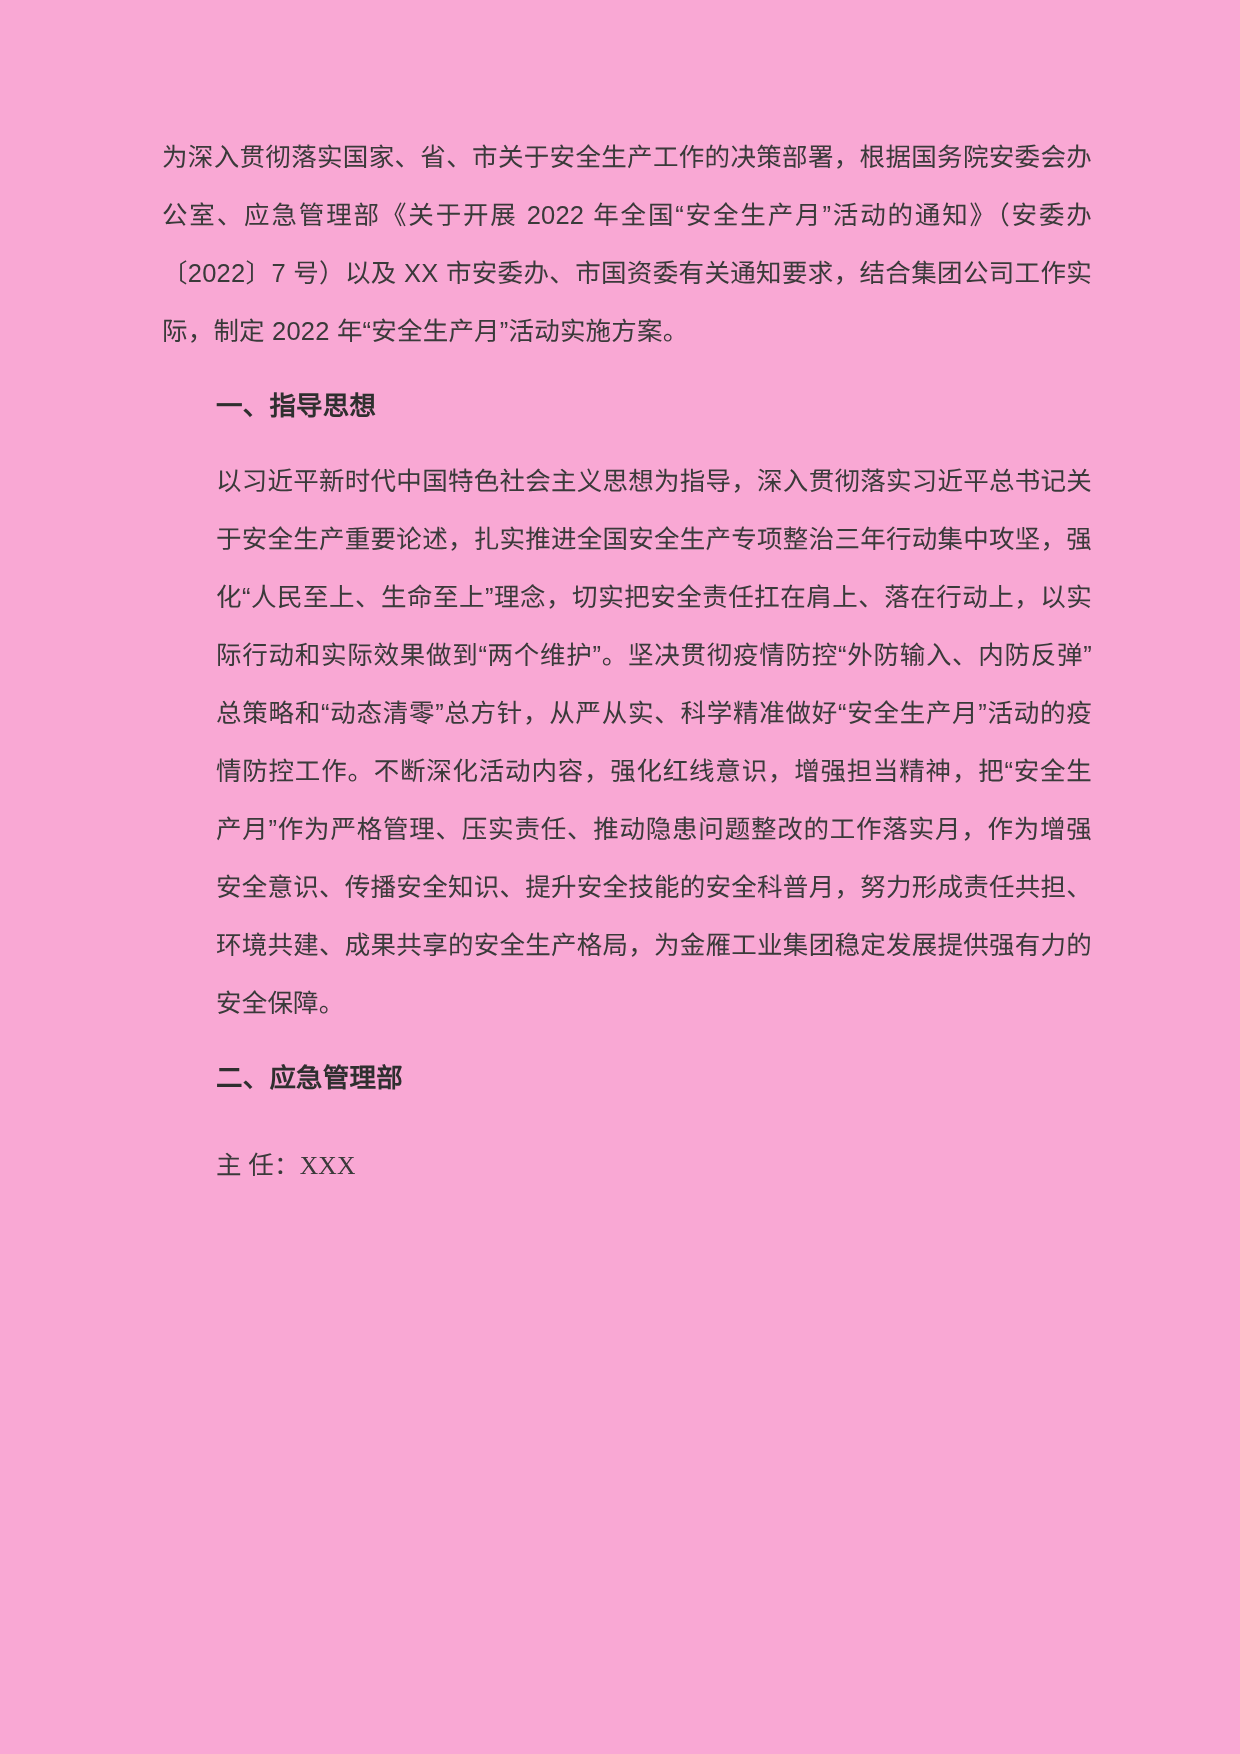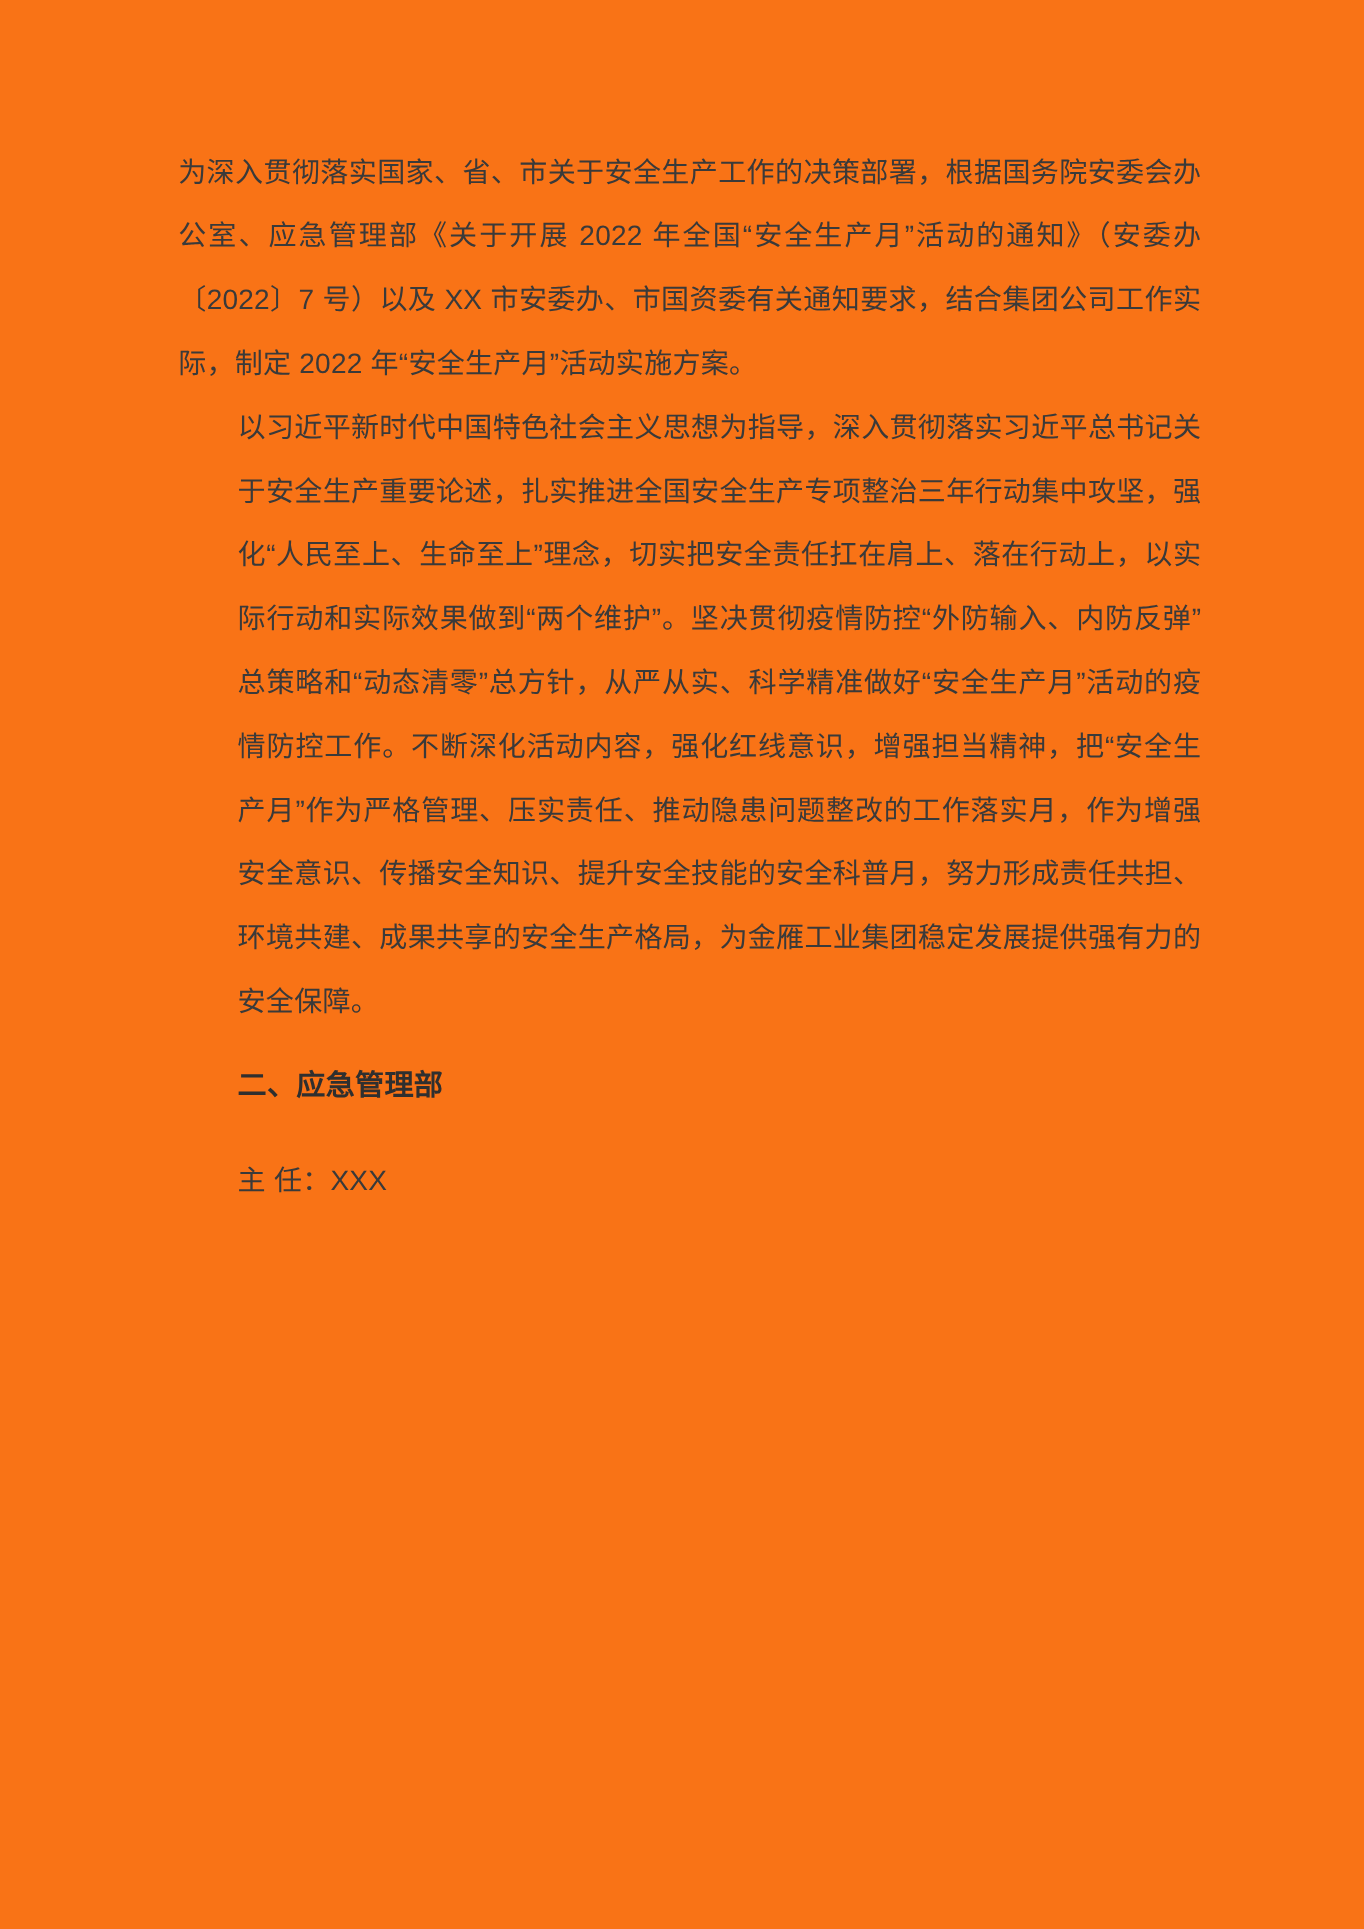--- a/index.html
+++ b/index.html
@@ -6,21 +6,21 @@
   html, body {
     margin: 0;
     padding: 0;
     background: #ffffff;
   }
   .page {
     position: relative;
     width: 1240px;
     height: 1754px;
     margin: 0 auto;
-    background: #f97316;
+    background: #f9a8d4;
     box-sizing: border-box;
     padding: 128px 148px 0 148px;
     font-family: "Liberation Sans", "DejaVu Sans", sans-serif;
     color: #3b3b3b;
     overflow: hidden;
   }
   .doc-body {
     font-size: 25.5px;
     line-height: 58px;
     color: #3a3a3a;
@@ -45,33 +45,35 @@
     font-size: 26.5px;
     color: #2f2f2f;
     padding-left: 68px;
     margin: 0;
     line-height: 92px;
   }
   .spacer-sm { height: 6px; }
   .name-line {
     padding-left: 68px;
     line-height: 72px;
+    font-family: Liberation Serif, serif;
   }
   .first-para {
     line-height: 58px;
   }
 </style>
 </head>
 <body>
 
 <div class="page">
   <div class="doc-body">
 
     <p class="para indent1 first-para">为深入贯彻落实国家、省、市关于安全生产工作的决策部署，根据国务院安委会办公室、应急管理部《关于开展 2022 年全国“安全生产月”活动的通知》（安委办〔2022〕7 号）以及 XX 市安委办、市国资委有关通知要求，结合集团公司工作实际，制定 2022 年“安全生产月”活动实施方案。</p>
 
+    <h2 class="heading">一、指导思想</h2>
 
     <p class="para indent2">以习近平新时代中国特色社会主义思想为指导，深入贯彻落实习近平总书记关于安全生产重要论述，扎实推进全国安全生产专项整治三年行动集中攻坚，强化“人民至上、生命至上”理念，切实把安全责任扛在肩上、落在行动上，以实际行动和实际效果做到“两个维护”。坚决贯彻疫情防控“外防输入、内防反弹”总策略和“动态清零”总方针，从严从实、科学精准做好“安全生产月”活动的疫情防控工作。不断深化活动内容，强化红线意识，增强担当精神，把“安全生产月”作为严格管理、压实责任、推动隐患问题整改的工作落实月，作为增强安全意识、传播安全知识、提升安全技能的安全科普月，努力形成责任共担、环境共建、成果共享的安全生产格局，为金雁工业集团稳定发展提供强有力的安全保障。</p>
 
     <h2 class="heading">二、应急管理部</h2>
 
 
     <div class="spacer-sm"></div>
 
     <p class="name-line">主 任：XXX</p>
 

